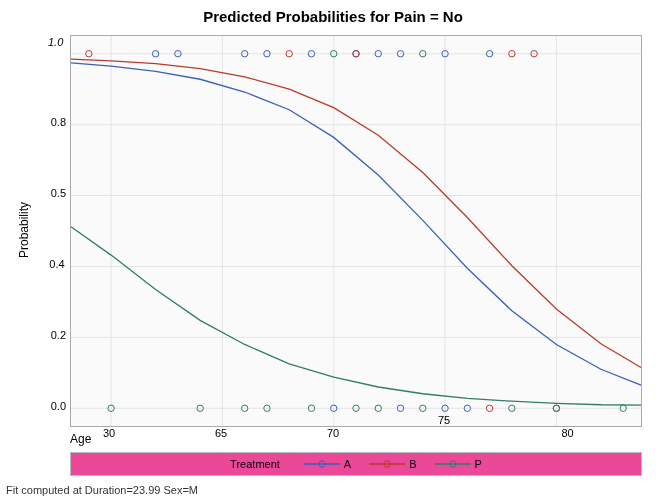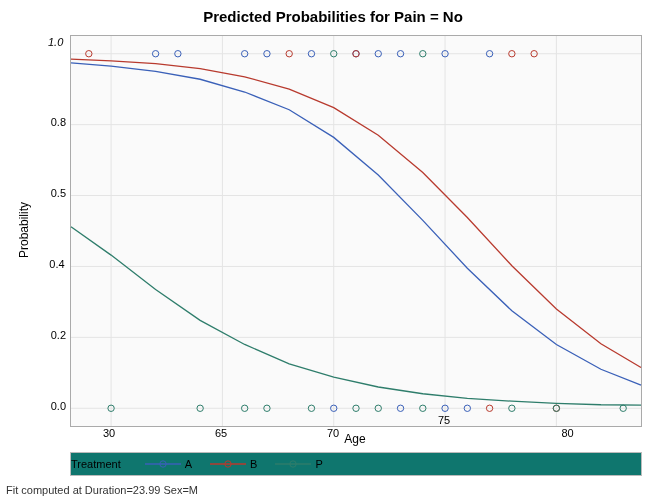--- a/index.html
+++ b/index.html
@@ -49,21 +49,21 @@
   .axis-tick {
     position: absolute;
     font-size: 11px;
     color: #000;
   }
   .x-axis-label {
     position: absolute;
     left: 70px;
     width: 570px;
     top: 432px;
-    text-align: center;
+    text-align: left;
     font-size: 12px;
   }
   .y-axis-label {
     position: absolute;
     left: 14px;
     top: 35px;
     width: 20px;
     height: 390px;
     display: flex;
     align-items: center;
@@ -74,23 +74,24 @@
     white-space: nowrap;
     font-size: 12px;
   }
   .legend {
     position: absolute;
     top: 452px;
     left: 70px;
     width: 570px;
     height: 22px;
     border: 1px solid #bbb;
-    background: #0f766e;
+    background: #ec4899;
     display: flex;
     align-items: center;
+    justify-content: center;
     gap: 18px;
     font-size: 11px;
   }
   .legend-title { margin-right: 6px; }
   .legend-item {
     display: inline-flex;
     align-items: center;
     gap: 4px;
   }
   .legend-swatch {

